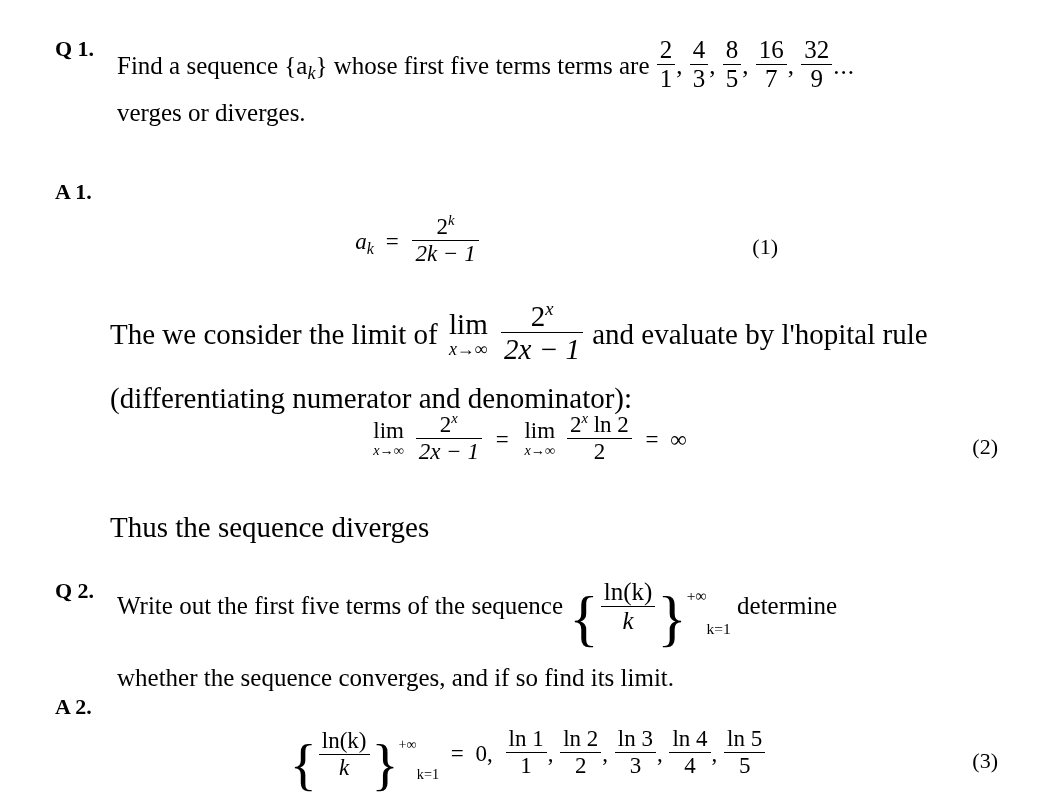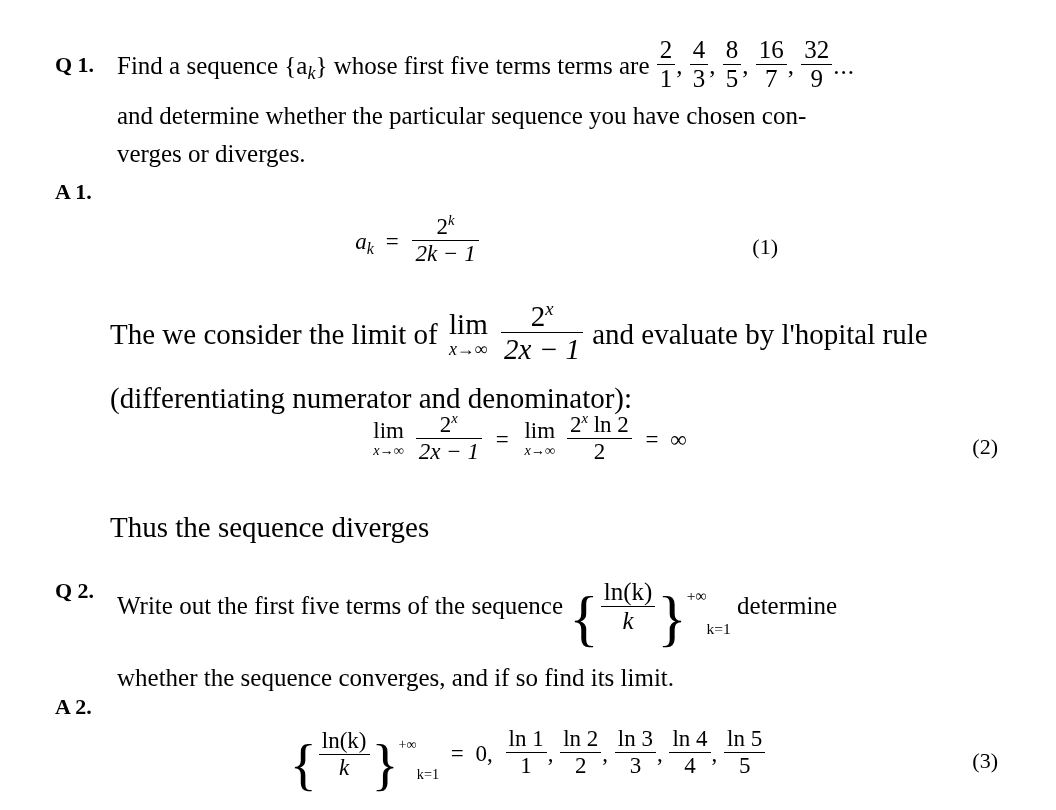--- a/index.html
+++ b/index.html
@@ -99,34 +99,33 @@
   .fivefrac { white-space: nowrap; }
   .fivefrac .frac { margin: 0 1px; }
   .dots { letter-spacing: 1px; }
 </style>
 </head>
 <body>
 
 <div class="page">
 
   <div class="block" style="left:55px; top:36px; width:950px;">
-    <div style="display:flex; align-items:center;">
+    <div style="display:flex; align-items:flex-start;">
       <div class="qlabel" style="width:62px; flex:none;">Q 1.</div>
       <div class="body-text" style="flex:1;">
         <span>Find a sequence {a</span><span class="mi" style="font-size:0.72em; vertical-align:-0.3em;">k</span><span>} whose first five terms terms are</span>
         <span class="fivefrac math">
           <span class="frac"><span class="num">2</span><span class="den">1</span></span><span>,</span>
           <span class="frac"><span class="num">4</span><span class="den">3</span></span><span>,</span>
           <span class="frac"><span class="num">8</span><span class="den">5</span></span><span>,</span>
           <span class="frac"><span class="num">16</span><span class="den">7</span></span><span>,</span>
           <span class="frac"><span class="num">32</span><span class="den">9</span></span><span class="dots">...</span>
         </span>
       </div>
     </div>
-    <div class="body-text" style="margin-left:62px; margin-top:6px; text-align:justify; width:862px;">and determine whether the particular sequence you have chosen con-</div>
     <div class="body-text" style="margin-left:62px; margin-top:3px;">verges or diverges.</div>
   </div>
 
   <div class="block qlabel" style="left:55px; top:179px;">A 1.</div>
 
   <div class="block" style="left:0px; top:214px; width:836px; text-align:center;">
     <span class="math" style="font-size:23px;">
       <span class="mi">a</span><span class="mi" style="font-size:0.7em; vertical-align:-0.3em;">k</span>
       <span class="op">=</span>
       <span class="frac">

